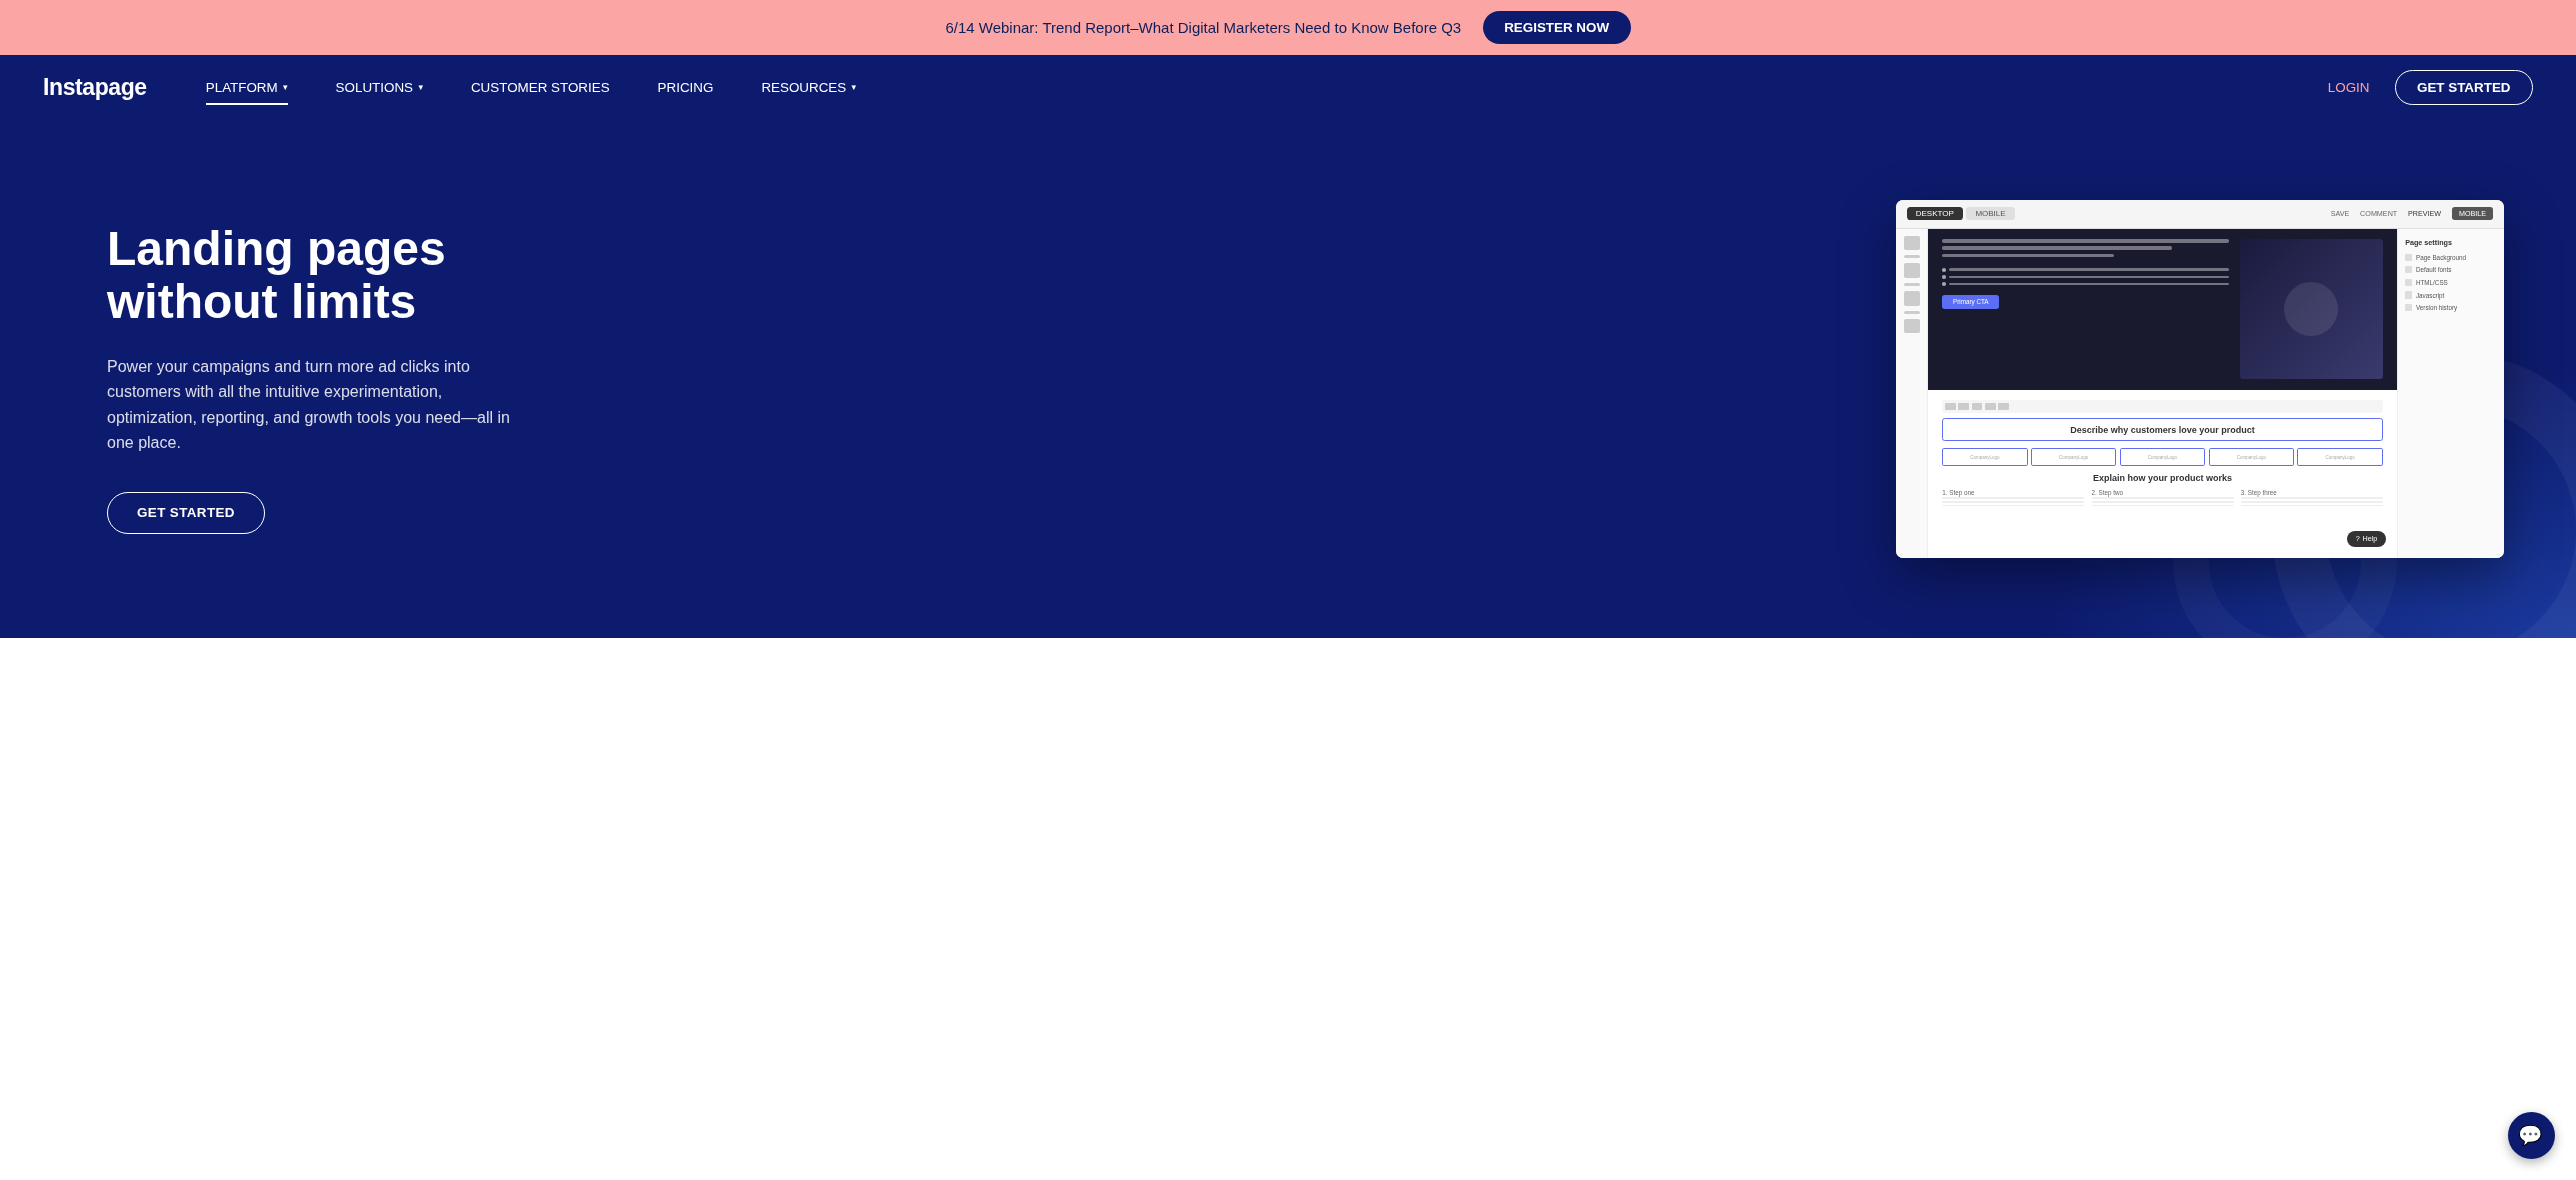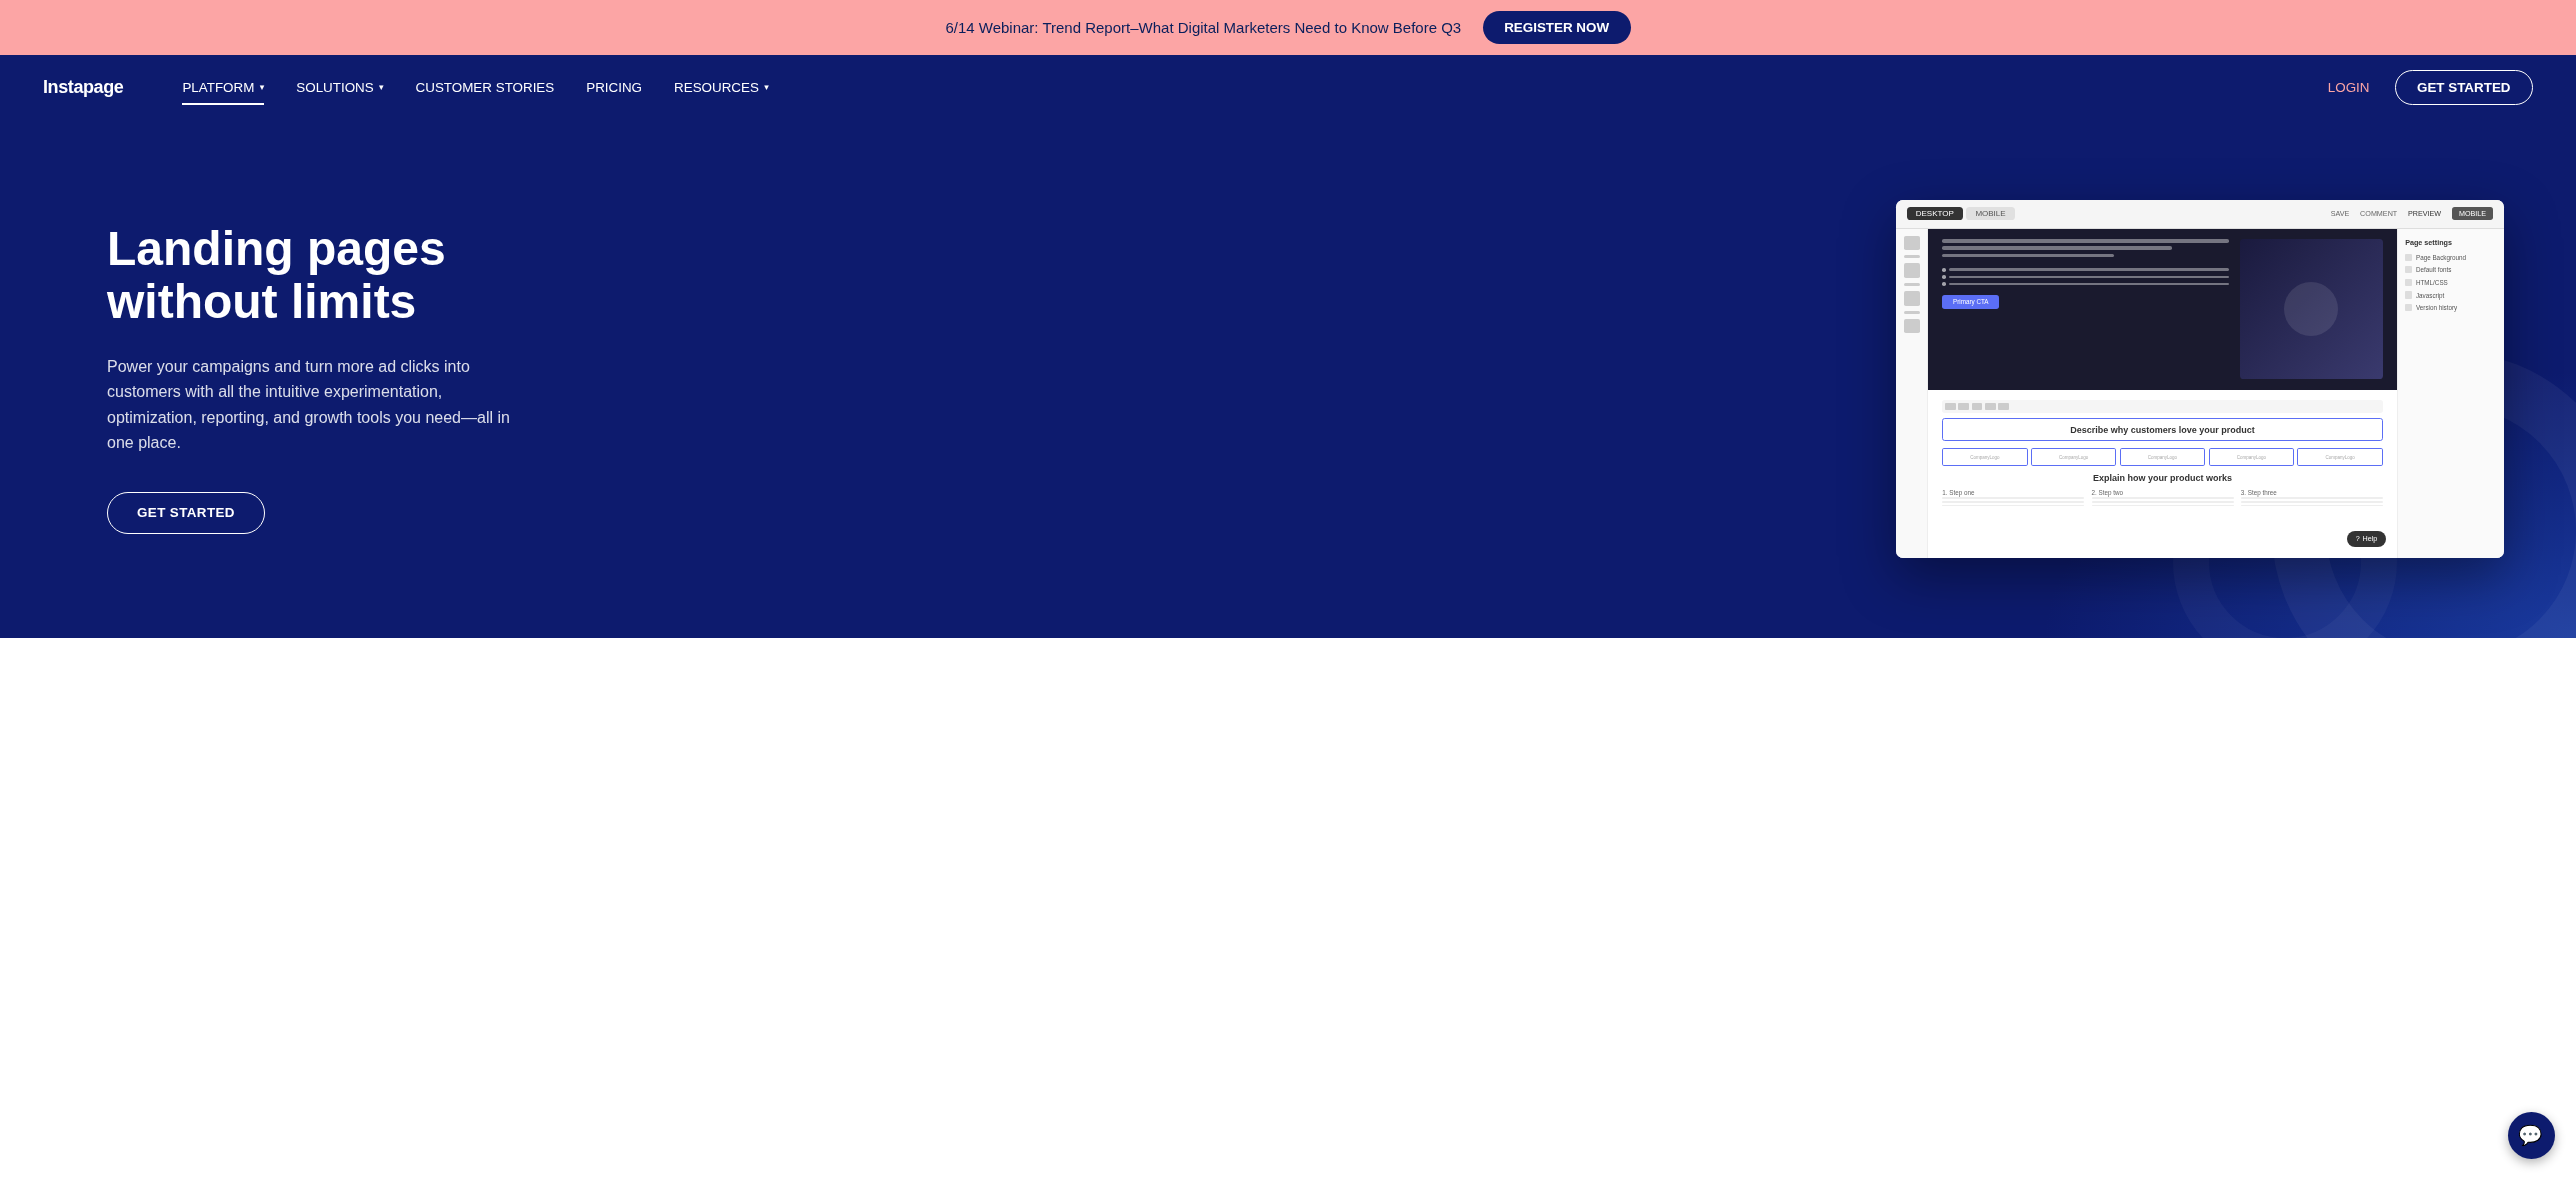--- a/index.html
+++ b/index.html
@@ -37,29 +37,29 @@
       background-color: #0d1b6e;
       display: flex;
       align-items: center;
       padding: 0 43px;
       height: 64px;
       position: relative;
       z-index: 10;
     }
     .logo {
       color: white;
-      font-size: 18px;
+      font-size: 23px;
       font-weight: 800;
       margin-right: 43px;
       letter-spacing: -0.4px;
     }
     .nav-links {
       display: flex;
       align-items: center;
-      gap: 0;
+      gap: 16px;
       flex: 1;
     }
     .nav-item {
       color: white;
       font-size: 13.4px;
       font-weight: 500;
       padding: 7.2px 16px;
       cursor: pointer;
       display: flex;
       align-items: center;

